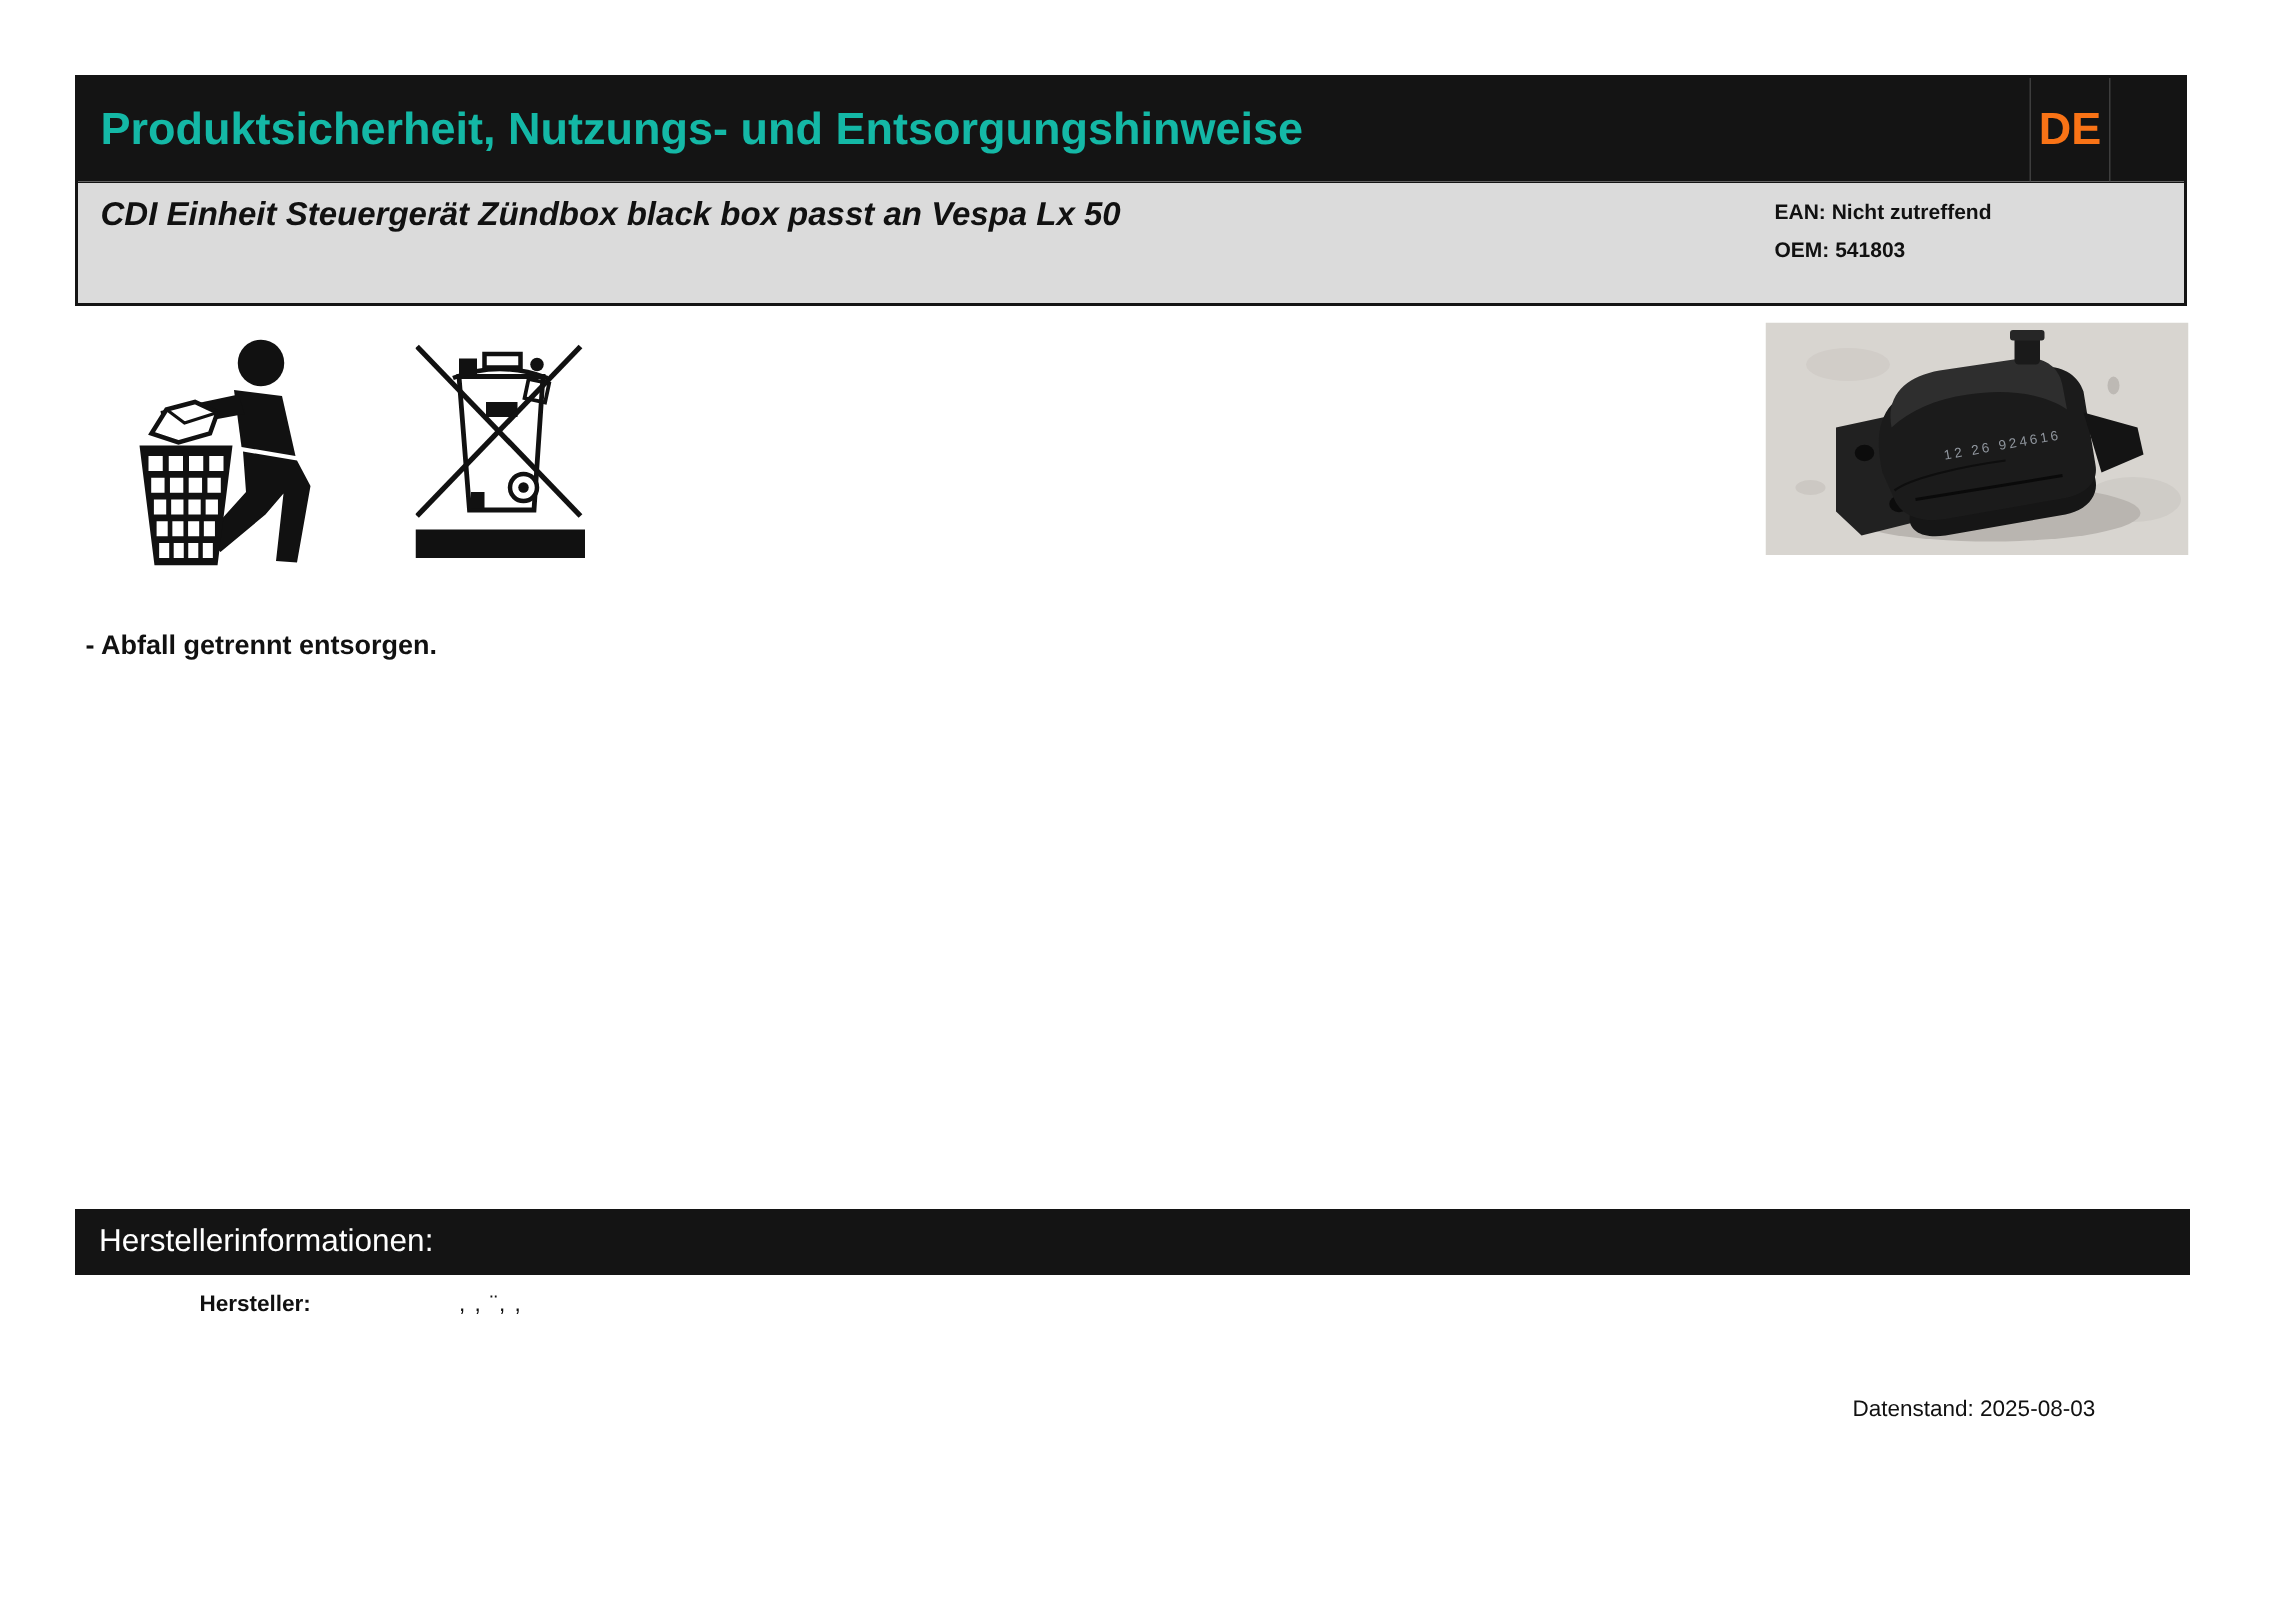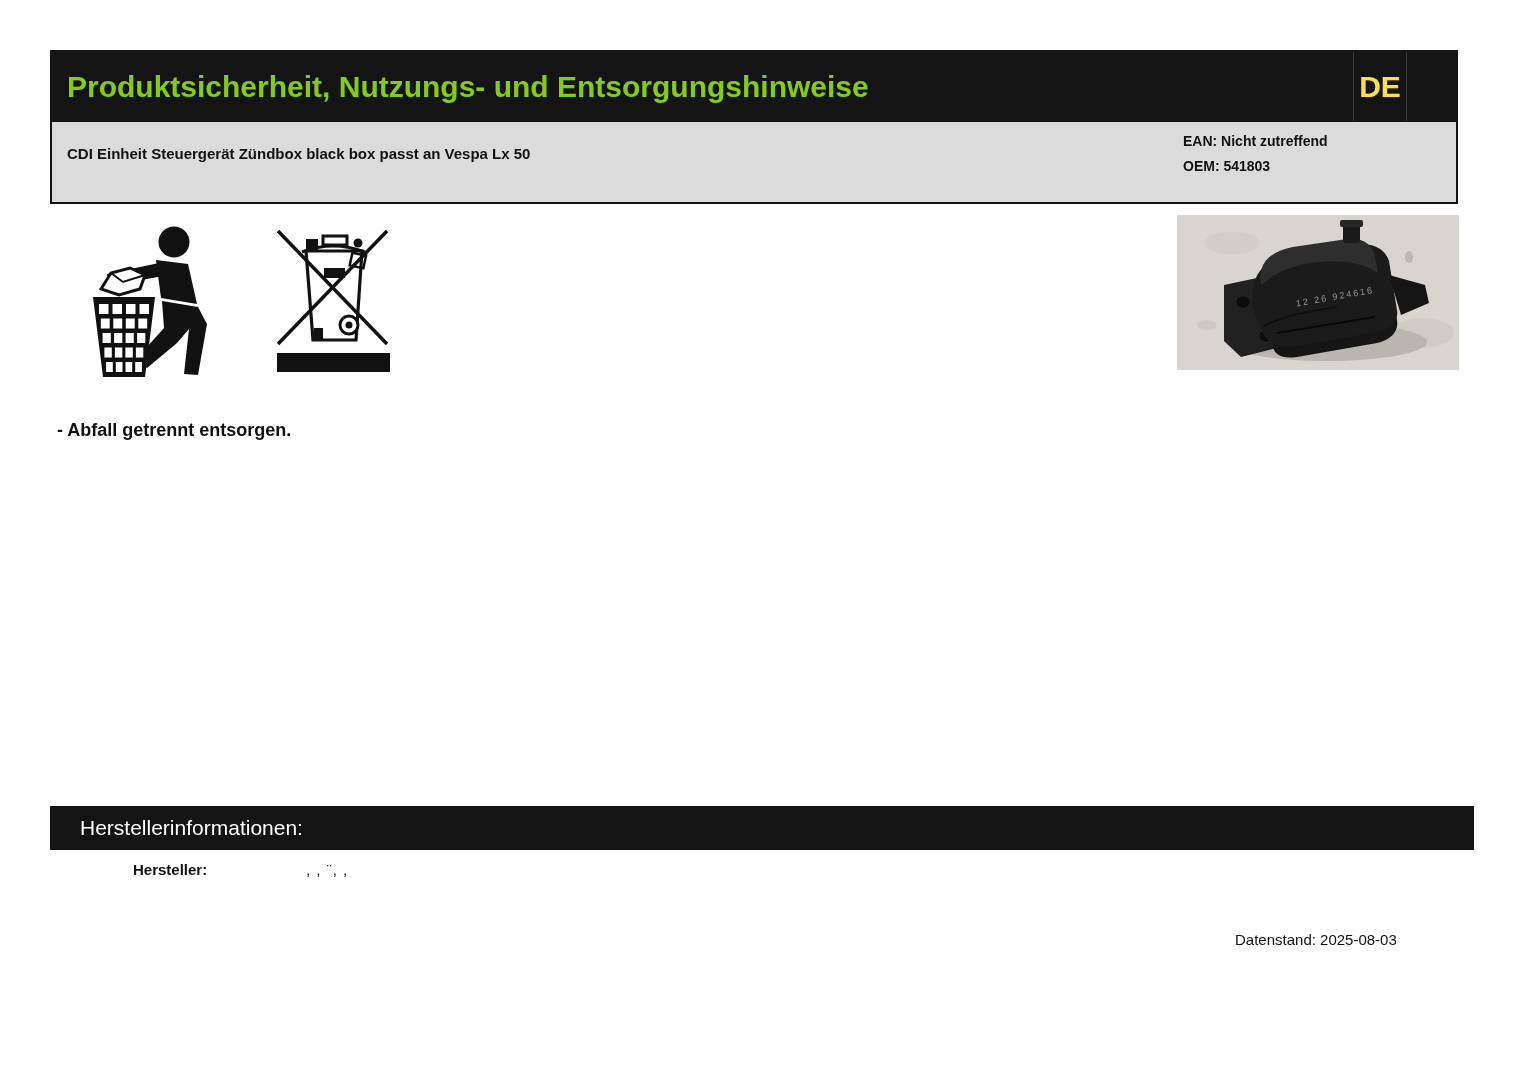--- a/index.html
+++ b/index.html
@@ -12,56 +12,56 @@
   
   .header-block {
     position:absolute; left:50px; top:50px; width:1404px;
     border:2px solid #141414;
   }
   .header-bar {
     height:69px; background:#141414; position:relative;
     display:flex; align-items:center;
   }
   .header-title {
-    color:#84cc16; font-weight:bold; font-size:30px; padding-left:15px;
+    color:#14b8a6; font-weight:bold; font-size:30px; padding-left:15px;
     white-space:nowrap;
   }
   .de-cell {
     position:absolute; top:0; bottom:0; left:1301px; width:52px;
     border-left:1px solid #3d3d3d; border-right:1px solid #3d3d3d;
     display:flex; align-items:center; justify-content:center;
-    color:#fde047; font-size:30px; font-weight:bold;
+    color:#f97316; font-size:30px; font-weight:bold;
   }
   .subheader {
     height:80px; background:#dbdbdb; position:relative;
     border-top:1px solid #141414;
   }
   .product-title {
-    font-size:15px; font-weight:bold; padding:23px 0 0 15px; white-space:nowrap;
+    font-size:22px; font-weight:bold; padding:8px 0 0 15px; white-space:nowrap;font-style:italic;
   }
   .codes {
     position:absolute; left:1131px; top:7px;
     font-size:14px; font-weight:bold; line-height:25px; white-space:nowrap;
   }
 
   
   .tidyman-wrap { position:absolute; left:85px; top:225px; width:124px; height:152px; }
   .weee-wrap    { position:absolute; left:277px; top:228px; width:113px; height:144px; }
   .photo-wrap   { position:absolute; left:1177px; top:215px; width:282px; height:155px; }
   .photo-wrap svg text { font-family:"Liberation Sans", sans-serif; }
 
   
   .notes { position:absolute; left:57px; top:412px; font-size:18px;font-weight:bold; }
   .note-line { height:37px; line-height:37px; white-space:nowrap; }
 
   
   .mfr-bar {
     position:absolute; left:50px; top:806px; width:1394px; height:44px;
     background:#141414; color:#ffffff; display:flex; align-items:center;
-    padding-left:30px; font-size:21px; font-weight:normal;
+    padding-left:16px; font-size:21px; font-weight:normal;
   }
   .hersteller-row { position:absolute; left:85px; top:861px; font-size:15px; white-space:nowrap; }
   .hersteller-label { font-weight:bold; display:inline-block; width:173px;margin-left:48px; }
   .hersteller-value { font-weight:normal; letter-spacing:1px; }
 
   
   .datenstand { position:absolute; left:1235px; top:931px; font-size:15px; white-space:nowrap;text-align:right; }
 </style>
 </head>
 <body>

